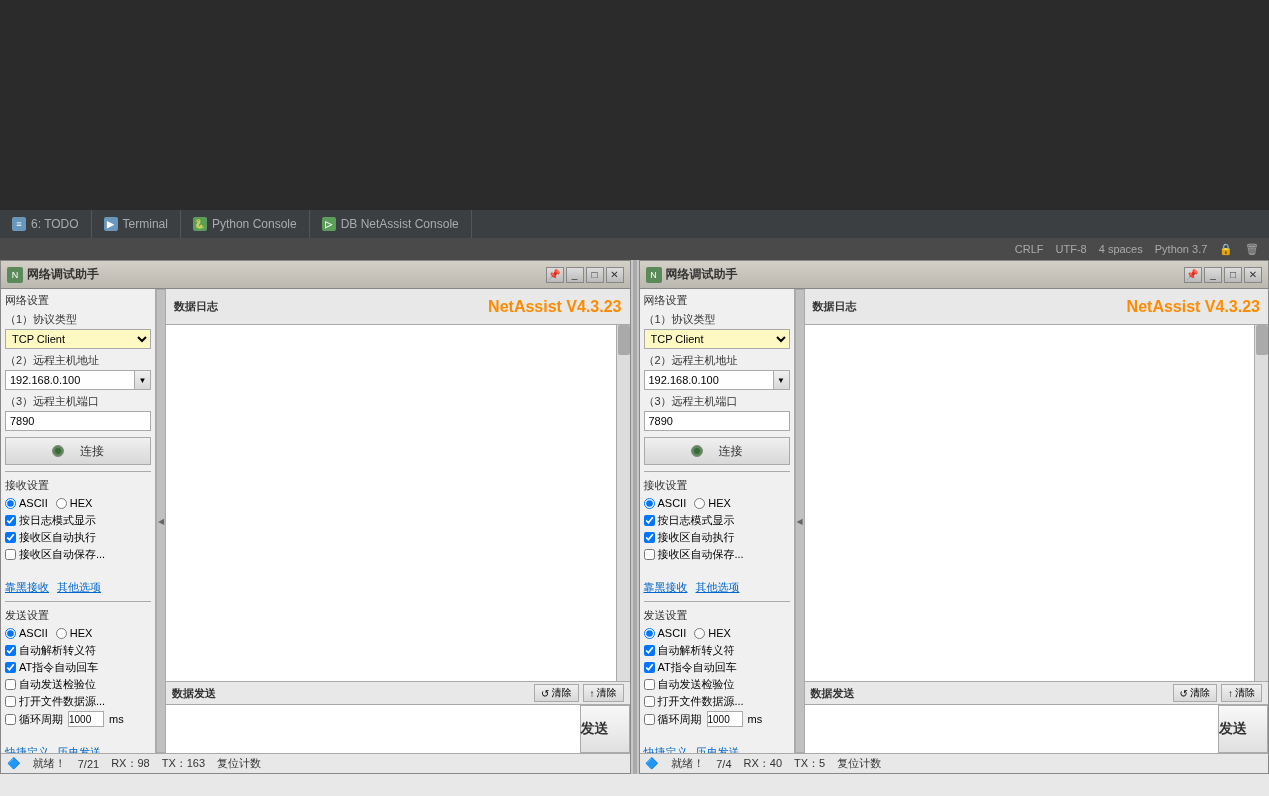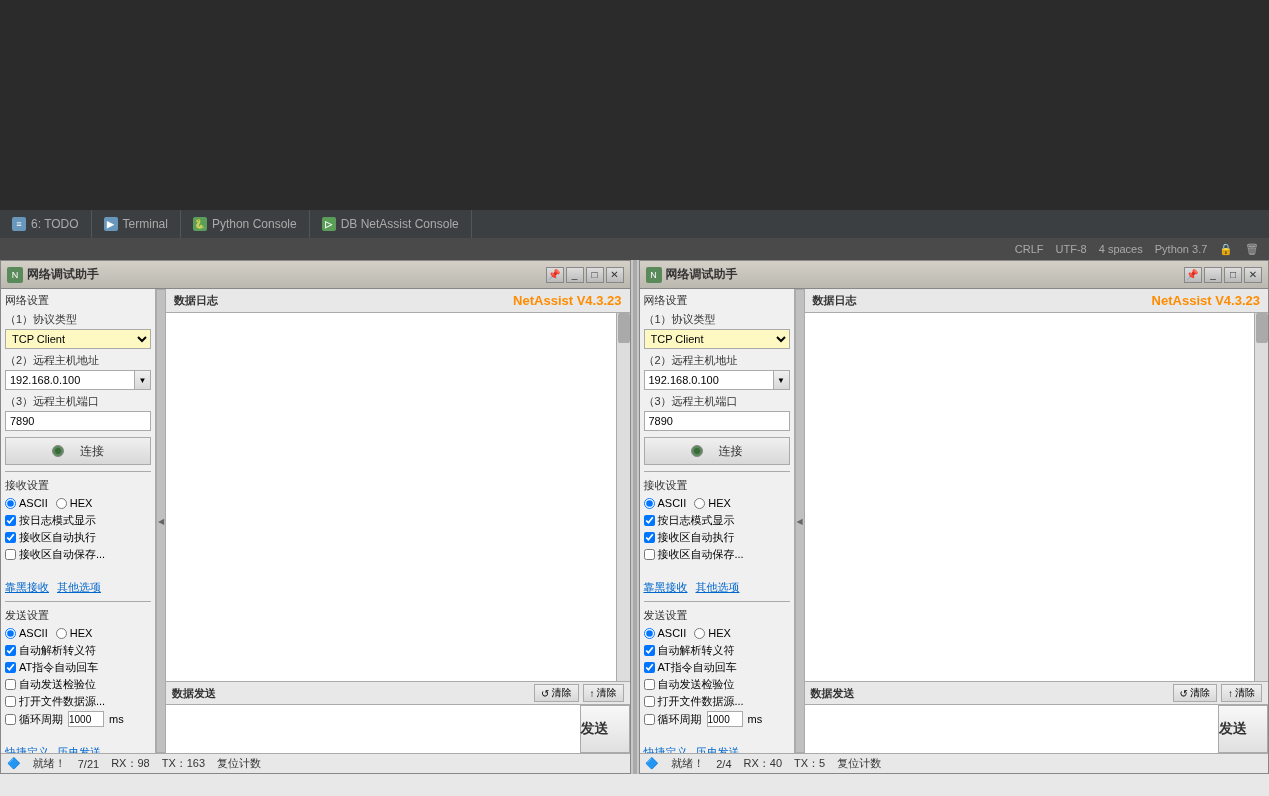--- a/index.html
+++ b/index.html
@@ -273,35 +273,35 @@
     
     .right-panel {
       flex: 1;
       display: flex;
       flex-direction: column;
       min-width: 0;
       position: relative;
     }
 
     .data-log-header {
-      height: 24px;
+      height: 36px;
       background: #e8e8e8;
       border-bottom: 1px solid #aaa;
       display: flex;
       align-items: center;
       padding: 0 8px;
       font-size: 11px;
       color: #333;
       font-weight: bold;
       justify-content: space-between;
     }
 
     .netassist-brand {
       color: #ff8c00;
-      font-size: 13px;
+      font-size: 16px;
       font-weight: bold;
     }
 
     .log-area {
       flex: 1;
       background: white;
       border: none;
       overflow-y: auto;
       padding: 4px;
       font-size: 11px;
@@ -776,20 +776,20 @@
           <button class="send-button">
             <span>发送</span>
           </button>
         </div>
       </div>
     </div>
 
     <div class="window-status">
       <span class="status-green">🔷</span>
       <span>就绪！</span>
-      <span>2/4</span>
+      <span>7/4</span>
       <span>RX：40</span>
       <span>TX：5</span>
       <span>复位计数</span>
     </div>
   </div>
 
 </div>
 
 </body></html>

